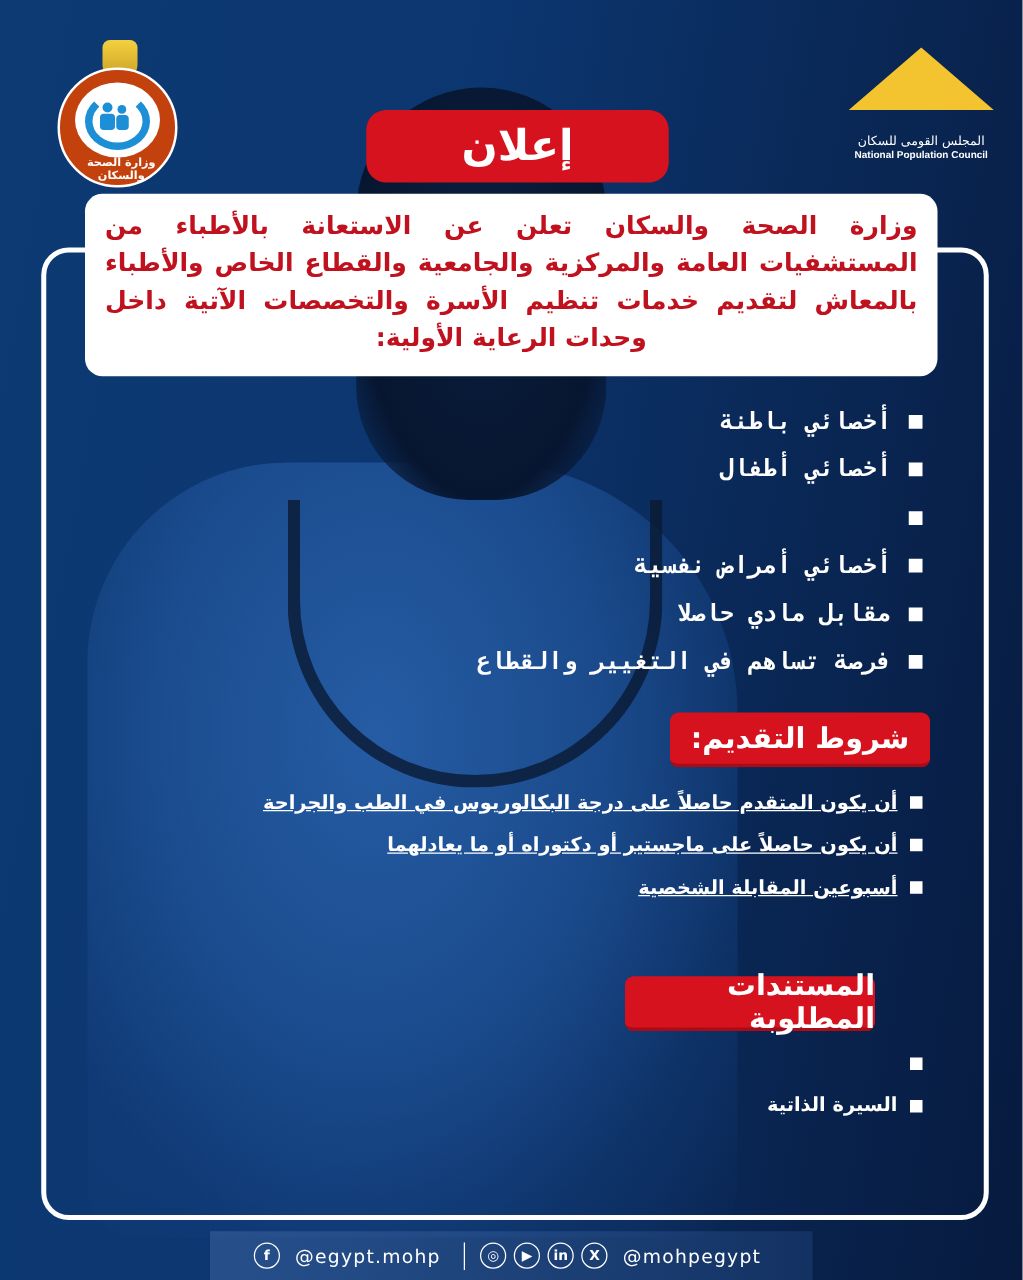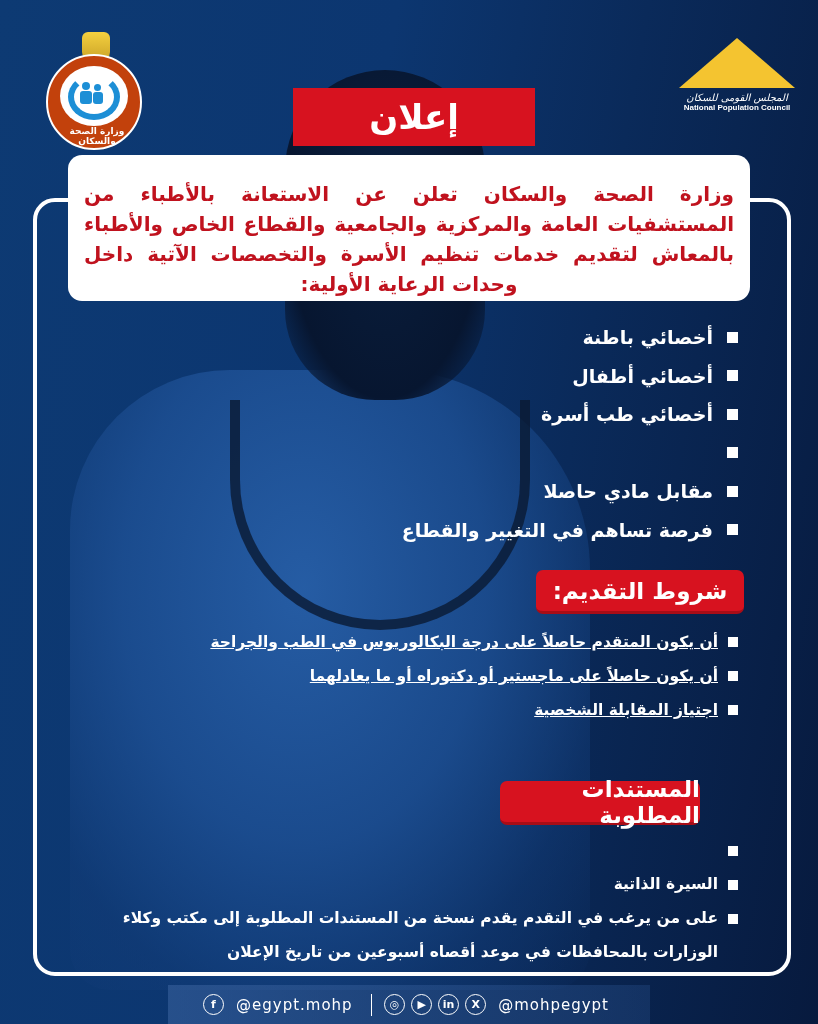--- a/index.html
+++ b/index.html
@@ -62,54 +62,54 @@
   }
 
   .npc-logo {
     position: absolute; left: 672px; top: 38px; width: 130px; height: 84px; text-align: center;
   }
   .npc-logo .tri {
     width: 0; height: 0; margin: 0 auto;
     border-left: 58px solid transparent; border-right: 58px solid transparent;
     border-bottom: 50px solid #f4c430; position: relative;
   }
-  .npc-logo .ar { font-size: 10px; color: #fff; direction: rtl; margin-top: 4px; font-style: italic; }
+  .npc-logo .ar { font-size: 10px; color: #fff; direction: rtl; margin-top: 20px; }
   .npc-logo .en { font-size: 8px; color: #fff; font-weight: bold; font-family: "Liberation Sans", sans-serif; }
 
   
   .title-badge {
     position: absolute; left: 293px; top: 88px; width: 242px; height: 58px;
-    background: #d7121f; border-radius: 0;
+    background: #d7121f; border-radius: 16px;
     display: flex; align-items: center; justify-content: center;
     font-size: 34px; font-weight: bold; color: #fff; direction: rtl;
   }
 
   
   .frame {
     position: absolute; left: 33px; top: 198px; width: 758px; height: 778px;
     border: 4px solid #fff; border-radius: 22px;
   }
 
   
   .intro {
     position: absolute; left: 68px; top: 155px; width: 682px; height: 146px;
     background: #fff; border-radius: 14px;
-    padding: 24px 16px; direction: rtl; text-align: justify;
+    padding: 10px 16px; direction: rtl; text-align: justify;
     text-align-last: center;
     color: #c0121e; font-weight: bold; font-size: 20px; line-height: 30px;
   }
 
   
   .list { position: absolute; direction: rtl; list-style: none; font-weight: bold; color: #fff; }
   .list li { display: flex; align-items: center; }
   .list .bullet {
     width: 11px; height: 11px; background: #fff; flex: 0 0 auto; margin-left: 14px;
   }
   .specialties { right: 80px; top: 318px; font-size: 19px; }
-  .specialties li { height: 38.5px; }
+  .specialties li { height: 38.5px; font-family: Liberation Mono, monospace; }
 
   .section-badge {
     position: absolute; height: 44px; background: #d7121f; border-radius: 7px;
     border-bottom: 3px solid #a80d17;
     display: flex; align-items: center; justify-content: center;
     font-size: 23px; font-weight: bold; color: #fff; direction: rtl;
   }
   .badge-conditions { left: 536px; top: 570px; width: 208px; }
   .badge-docs { left: 500px; top: 781px; width: 200px; }
 
@@ -177,24 +177,24 @@
   <li>
       <span class="bullet"></span>
       <span>أخصائي باطنة</span>
     </li>
   <li>
       <span class="bullet"></span>
       <span>أخصائي أطفال</span>
     </li>
   <li>
       <span class="bullet"></span>
-      <span>أخصائي طب أسرة</span>
-    </li>
-  <li>
-      <span class="bullet"></span>
+    </li>
+  <li>
+      <span class="bullet"></span>
+      <span>أخصائي أمراض نفسية</span>
     </li>
   <li>
       <span class="bullet"></span>
       <span>مقابل مادي حاصلا</span>
     </li>
   <li>
       <span class="bullet"></span>
       <span>فرصة تساهم في التغيير والقطاع</span>
     </li>
 </ul>
@@ -204,36 +204,32 @@
   <li>
       <span class="bullet"></span>
       <span>أن يكون المتقدم حاصلاً على درجة البكالوريوس في الطب والجراحة</span>
     </li>
   <li>
       <span class="bullet"></span>
       <span>أن يكون حاصلاً على ماجستير أو دكتوراه أو ما يعادلهما</span>
     </li>
   <li>
       <span class="bullet"></span>
-      <span>اجتياز المقابلة الشخصية</span>
+      <span>أسبوعين المقابلة الشخصية</span>
     </li>
 </ul>
 
 <div class="section-badge badge-docs">المستندات المطلوبة</div>
 <ul class="list docs">
   <li>
       <span class="bullet"></span>
     </li>
   <li>
       <span class="bullet"></span>
       <span>السيرة الذاتية</span>
-    </li>
-  <li>
-      <span class="bullet"></span>
-      <span>على من يرغب في التقدم يقدم نسخة من المستندات المطلوبة إلى مكتب وكلاء الوزارات بالمحافظات في موعد أقصاه أسبوعين من تاريخ الإعلان</span>
     </li>
 </ul>
 
 <div class="footer">
   <span class="soc-icon">f</span>
   <span class="handle">@egypt.mohp</span>
   <span class="divider"></span>
   <span class="soc-icon">◎</span>
   <span class="soc-icon">▶</span>
   <span class="soc-icon">in</span>

